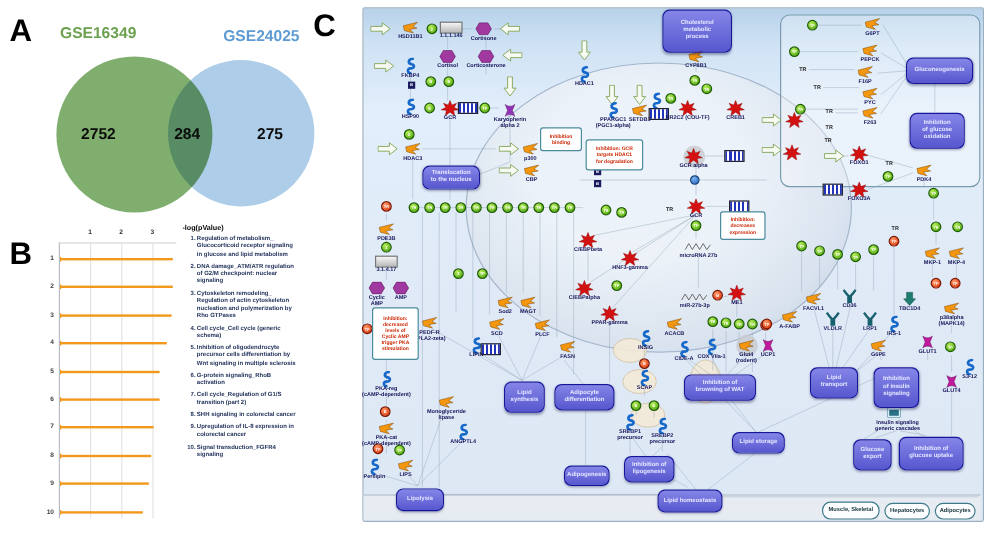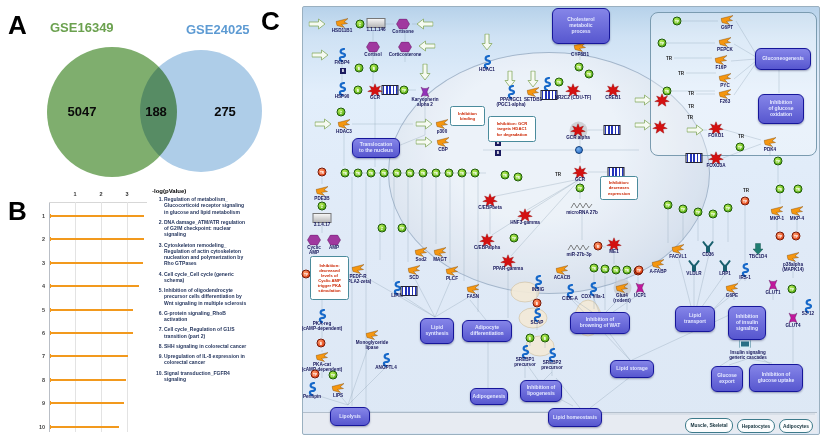--- a/index.html
+++ b/index.html
@@ -63,22 +63,22 @@
 
   <div class="plab" style="left:8px;top:10px;">A</div>
   <div class="plab" style="left:8px;top:196px;">B</div>
   <div class="plab" style="left:261px;top:6px;">C</div>
 
   <div>
     <div class="vc" id="vc-left" style="left: 47px; top: 47px; width: 130px; height: 130px; background: rgb(127, 174, 110);"></div>
     <div class="vc" id="vc-right" style="left: 140px; top: 50px; width: 122px; height: 122px; background: rgb(174, 205, 232);"></div>
     <div class="vtitle" id="vt-left" style="left: 50px; top: 20px; color: rgb(107, 161, 79);">GSE16349</div>
     <div class="vtitle" id="vt-right" style="left: 186px; top: 22px; color: rgb(94, 155, 211);">GSE24025</div>
-    <div class="vnum" style="left:82px;top:111px;">5047</div>
-    <div class="vnum" style="left:156px;top:111px;">188</div>
+    <div class="vnum" style="left:82px;top:111px;">2752</div>
+    <div class="vnum" style="left:156px;top:111px;">284</div>
     <div class="vnum" style="left:225px;top:111px;">275</div>
   </div>
 
   <div id="panelB">
     <div class="axline" style="left:49px;top:12px;width:1px;height:230px;"></div>
     <div class="axline" style="left:49px;top:12px;width:98px;height:1px;background:#d7d7d7;"></div>
     <div id="bplot">
         <div class="tick" style="left: 75px; top: 1px;">1</div>
         <div class="grid" style="left: 75px; top: 12px; height: 230px;"></div>
         <div class="tick" style="left: 101px; top: 1px;">2</div>

